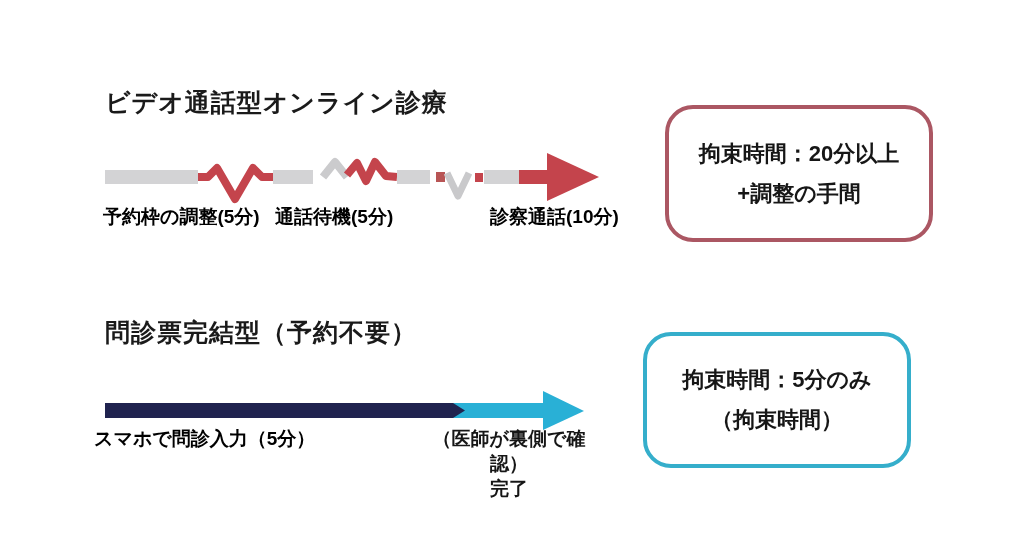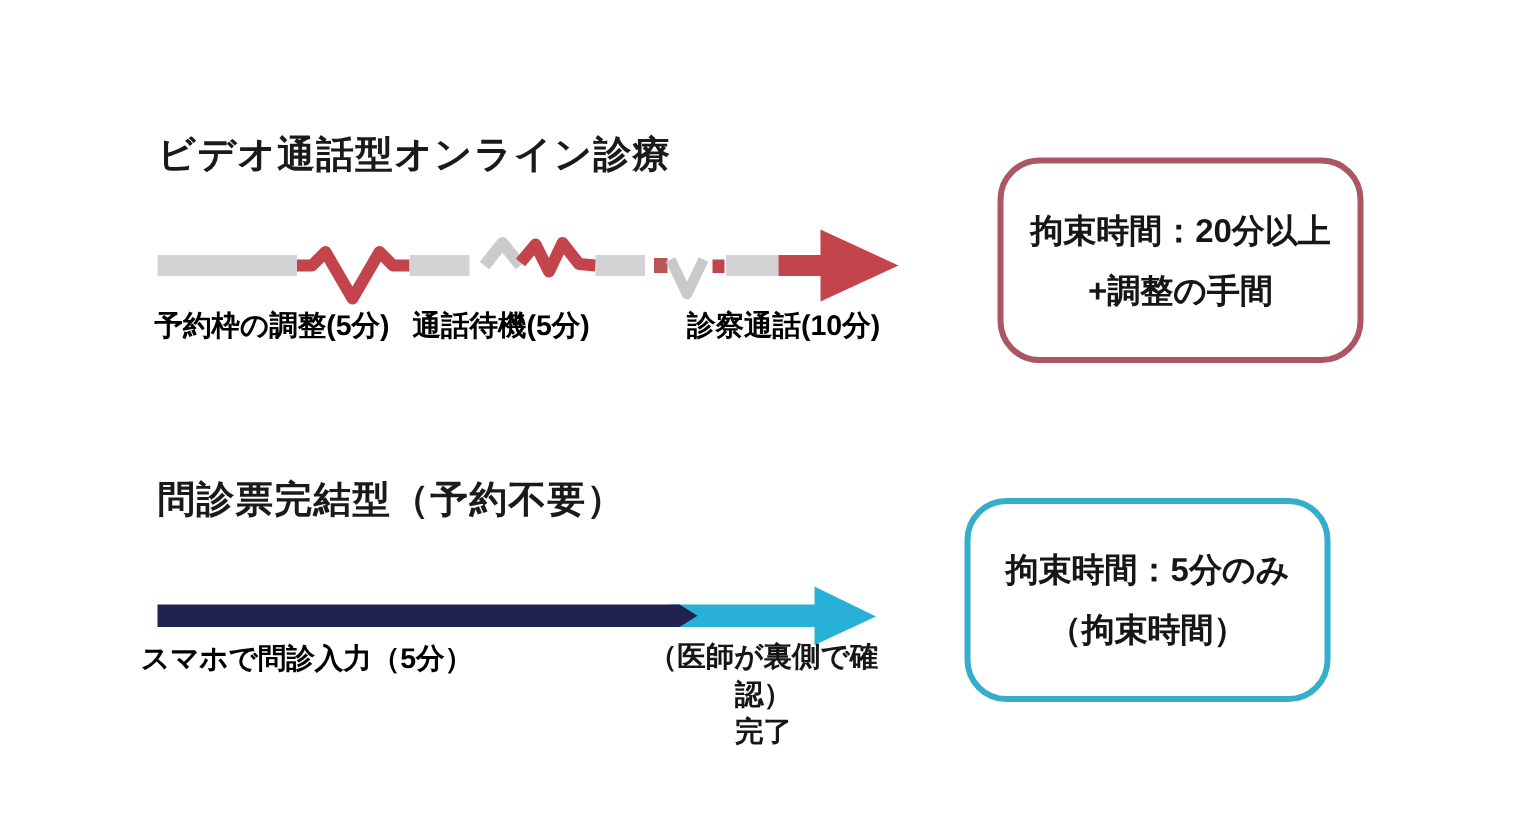--- a/index.html
+++ b/index.html
@@ -22,21 +22,21 @@
     position:absolute; font-size:19px; font-weight:700; white-space:nowrap;
     color:#000000;
   }
   .row1 { top:204px; }
   .row2 { top:426px; }
   .two-line-label {
     position:absolute; left:420px; top:426px; width:178px; text-align:center;
     font-size:19px; font-weight:700; line-height:25px; color:#161616;
   }
   .callout {
-    position:absolute; width:244px; display:flex; flex-direction:column;
+    position:absolute; width:268px; display:flex; flex-direction:column;
     justify-content:center; align-items:center; text-align:center;
     font-size:22px; font-weight:700; line-height:40px; color:#161616;
     border-radius:28px; background:#ffffff;
   }
   #callout-video { left:665px; top:105px; height:137px; border:4px solid #ab5763; }
   #callout-form  { left:643px; top:332px; height:136px; border:4px solid #35aecb; }
 </style>
 </head>
 <body>
 
@@ -66,21 +66,21 @@
 
     <rect x="389" y="22" width="35" height="14" fill="#d3d3d5"></rect>
 
     <rect x="424" y="22" width="30" height="14" fill="#c4444c"></rect>
 
     <polygon points="452,5 504,29 452,53" fill="#c4444c"></polygon>
   </svg>
 
   <span class="tl-label row1" style="left:103px;">予約枠の調整(5分)</span>
   <span class="tl-label row1" style="left:275px;">通話待機(5分)</span>
-  <span class="tl-label row1" style="left:458px;">診察通話(10分)</span>
+  <span class="tl-label row1" style="left:490px;">診察通話(10分)</span>
 
   <div class="callout" id="callout-video">
     <div>拘束時間：20分以上</div>
     <div>+調整の手間</div>
   </div>
 
   <h2 class="section-title" id="title-form">問診票完結型（予約不要）</h2>
 
   <svg class="timeline-svg" id="timeline-form" viewBox="0 0 520 60" xmlns="http://www.w3.org/2000/svg">
 

